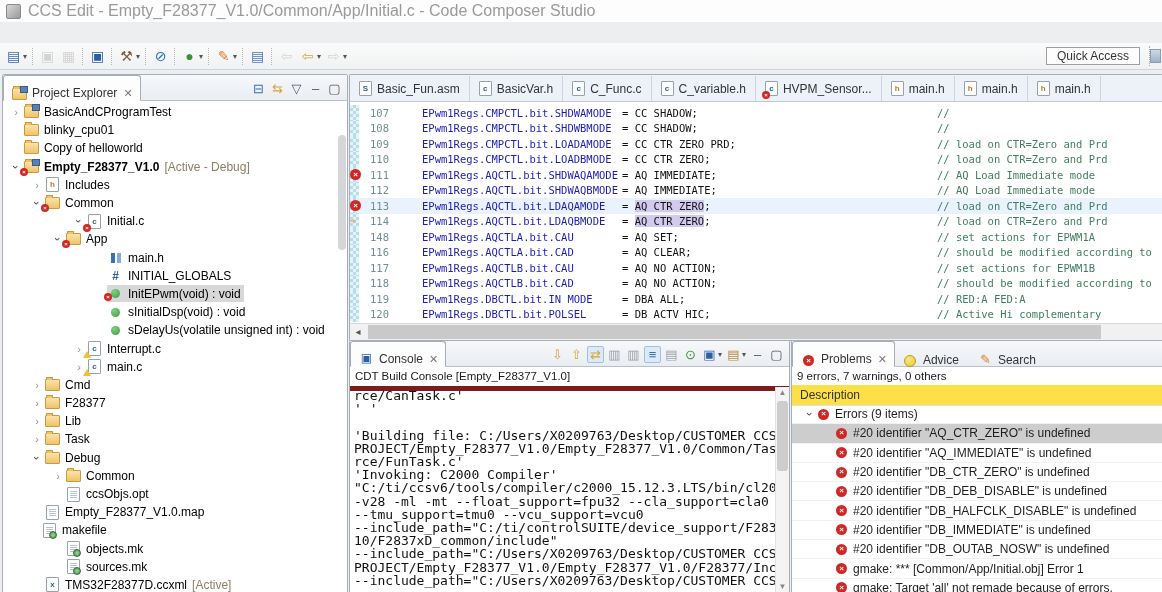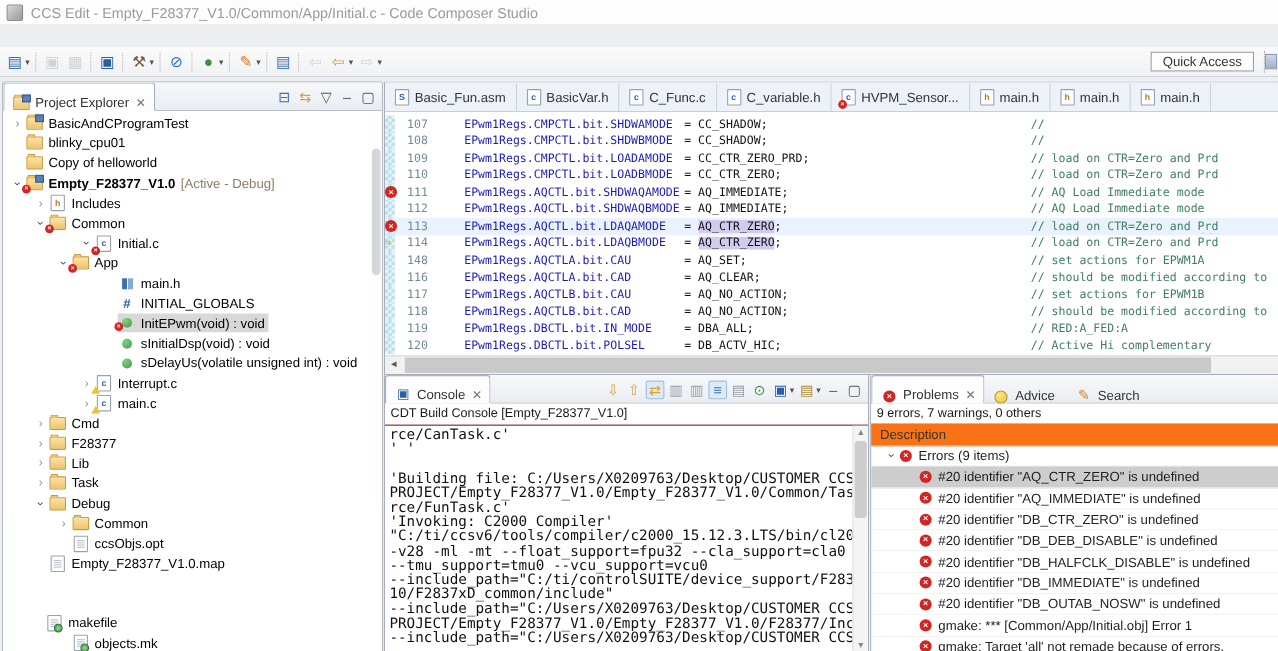--- a/index.html
+++ b/index.html
@@ -3,21 +3,21 @@
 <meta charset="utf-8">
 <style>
   html,body{margin:0;padding:0;background:#d9d9d9;}
   .app{position:relative;width:1162px;height:592px;background:#eceef0;overflow:hidden;
        font-family:"Liberation Sans",sans-serif;font-size:12px;color:#333;}
 
   
   .titlebar{position:absolute;left:0;top:0;right:0;height:22px;background:#fdfdfd;display:flex;align-items:center;}
   .win-icon{width:13px;height:13px;margin:0 7px 0 6px;background:linear-gradient(135deg,#d8d8d8,#9a9a9a);
             border:1px solid #8a8a8a;border-radius:2px;}
-  .win-title{color:#9a9a9a;font-size:13px;white-space:nowrap;}
+  .win-title{color:#9a9a9a;font-size:16px;white-space:nowrap;}
   .menubar{position:absolute;left:0;top:22px;right:0;height:21px;background:#f7f7f7;display:flex;align-items:center;padding-left:2px;}
   .menu-item{padding:2px 9px;color:#3b3b3b;font-size:12.5px;}
   .toolbar{position:absolute;left:0;top:43px;right:0;height:26px;background:linear-gradient(#fbfbfb,#f0f1f3);
            border-bottom:1px solid #cfd4da;display:flex;align-items:center;padding-left:3px;}
   .tb-group{display:flex;align-items:center;height:100%;}
   .tb-sep{width:1px;height:17px;margin:0 3px;border-left:1px dotted #b5b5b5;}
   .tb-item{display:flex;align-items:center;padding:2px 2px;border-radius:2px;}
   .tb-glyph{width:17px;height:17px;display:flex;align-items:center;justify-content:center;font-size:14px;line-height:1;}
   .tb-item.off .tb-glyph{color:#c2c2c2 !important;filter:grayscale(1);opacity:.65;}
   .dd{font-size:8px;color:#555;margin-left:1px;}
@@ -107,35 +107,35 @@
   .c-hl{background:var(--occurrence_highlight);}
   .c-cmt{color:var(--comment_green);}
   .misspell{text-decoration:underline wavy #e06c5a;text-decoration-thickness:1px;text-underline-offset:2px;}
   .hscroll{position:absolute;left:0;right:0;bottom:0;height:16px;background:#f1f1f1;border-top:1px solid #d8d8d8;}
   .hs-arrow{position:absolute;left:0;top:0;width:16px;height:15px;text-align:center;color:#555;font-size:10px;line-height:15px;}
   .hs-thumb{position:absolute;left:18px;right:62px;top:1px;bottom:1px;background:#c9c9c9;}
 
   
   #console{left:349px;top:340px;width:439px;height:252px;}
   .console-sub{position:absolute;left:0;top:26px;right:0;height:19px;line-height:19px;padding-left:5px;
-               border-bottom:1px solid #7f1d1d;color:#1a1a1a;font-size:11.5px;background:#fff;white-space:nowrap;}
+               border-bottom:5px solid #7f1d1d;color:#1a1a1a;font-size:11.5px;background:#fff;white-space:nowrap;}
   #console-pre{position:absolute;left:0;top:46px;right:14px;bottom:0;margin:0;padding:2px 0 0 4px;overflow:hidden;
                font-family:"DejaVu Sans Mono","Liberation Mono",monospace;font-size:13px;line-height:13.2px;color:#111;
                white-space:pre;}
   .vscroll{position:absolute;right:0;top:46px;width:13px;bottom:0;background:#f4f4f4;border-left:1px solid #e2e2e2;}
   .vs-up,.vs-down{position:absolute;left:0;right:0;height:12px;text-align:center;font-size:8px;color:#888;line-height:12px;}
   .vs-up{top:0;} .vs-down{bottom:0;}
   .vs-thumb{position:absolute;left:1px;right:1px;top:14px;height:70px;background:#cdcdcd;border-radius:3px;}
 
   
   #problems{left:791px;top:340px;width:371px;height:252px;border-right:none;}
   .prob-summary{position:absolute;left:0;top:26px;right:0;height:18px;line-height:18px;padding-left:5px;
                 font-size:11.5px;color:#1a1a1a;border-bottom:1px solid #d9d9d9;background:#fff;}
   .prob-desc{position:absolute;left:0;top:44px;right:0;height:20px;line-height:20px;padding-left:8px;
-             color:#333;border-bottom:1px solid #e1e1e1;background:#f97316;}
+             color:#333;border-bottom:1px solid #e1e1e1;background:#fde047;}
   .prob-list{position:absolute;left:0;top:64px;right:0;bottom:0;overflow:hidden;}
   .prow{height:18.3px;display:flex;align-items:center;border-bottom:1px solid #f2f2f2;white-space:nowrap;}
   .prow.group{padding-left:10px;}
   .prow.item{padding-left:44px;}
   .prow.sel{background:#cdcdcd;}
   .prow .tw{width:16px;}
   .prow .ptext{margin-left:6px;color:#1e1e1e;}
   .bulb-ico{width:10px;height:10px;border-radius:50%;background:radial-gradient(circle at 35% 30%,#fbe87f,#e8c63c);
             border:1px solid #b89a24;display:inline-block;}
   .search-ico{color:#d9822b;font-size:13px;}
@@ -463,21 +463,21 @@
         </div>
         <div class="tree-row" style="padding-left: 27px;">
           <span class="tw"></span>
           <span class="tri-body">
             <span class="tree-ico">
               <span class="page lines"></span>
             </span>
             <span class="tri-label">Empty_F28377_V1.0.map</span>
           </span>
         </div>
-        <div class="tree-row" style="padding-left: 24px; margin-top: 36px;">
+        <div class="tree-row" style="padding-left: 24px;">
           <span class="tw"></span>
           <span class="tri-body">
             <span class="tree-ico">
               <span class="page lines mk"></span>
             </span>
             <span class="tri-label">makefile</span>
           </span>
         </div>
         <div class="tree-row" style="padding-left: 48px;">
           <span class="tw"></span>

